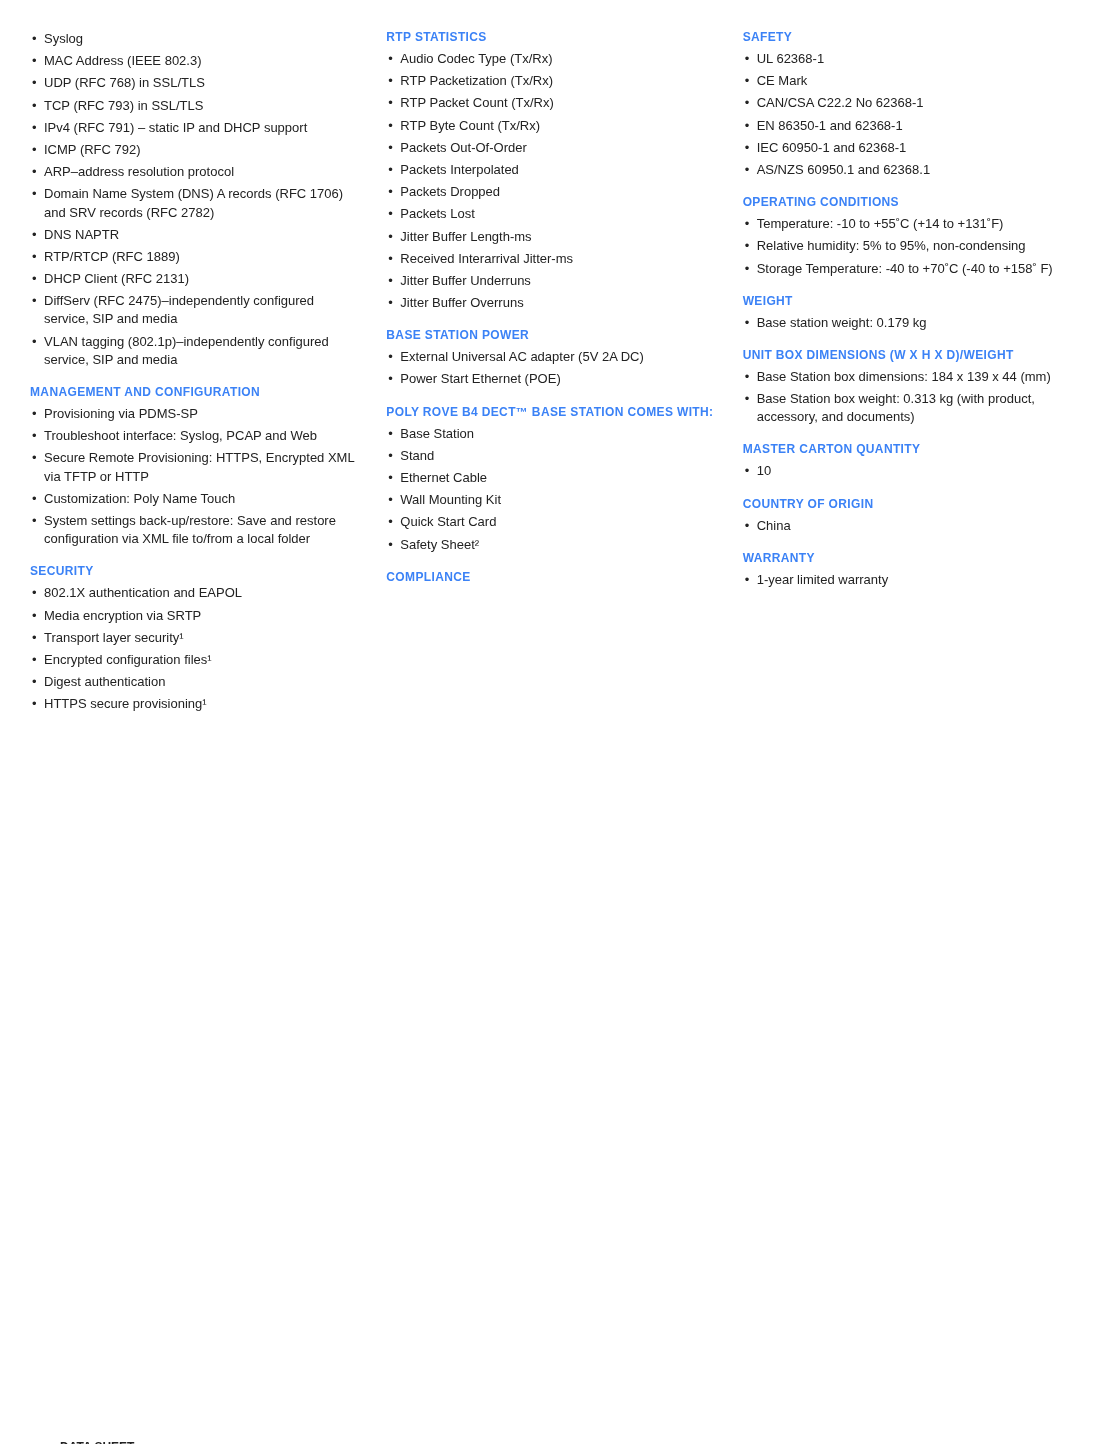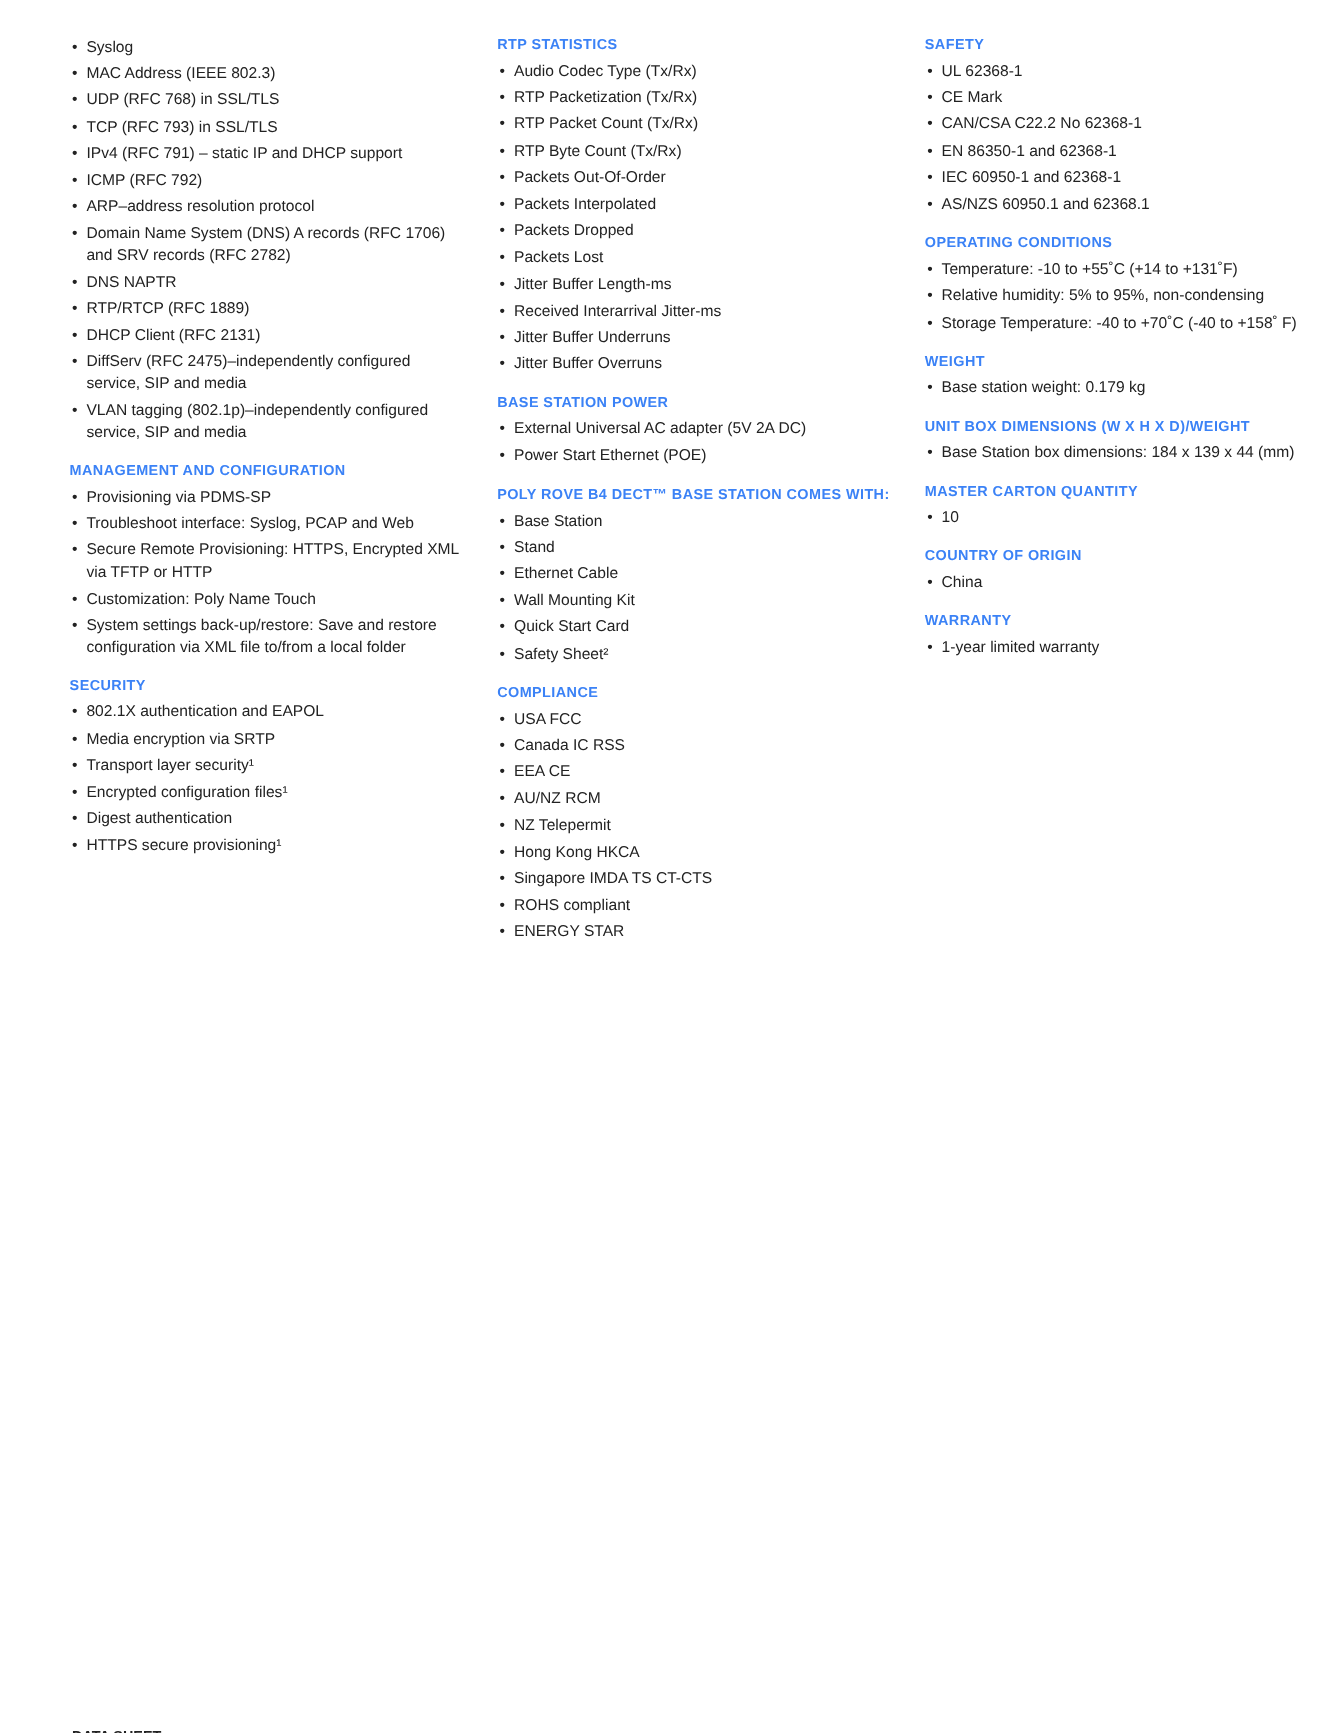--- a/index.html
+++ b/index.html
@@ -10,21 +10,20 @@
       color: #222;
       width: 1101px;
       min-height: 1444px;
       padding: 30px 30px 40px 30px;
     }
     .page-layout {
       display: grid;
       grid-template-columns: 1fr 1fr 1fr;
       gap: 0 28px;
       width: 100%;
-      margin-left: 28px;
     }
     .col { padding: 0; }
     .section-heading {
       color: #3b82f6;
       font-weight: bold;
       font-size: 12px;
       text-transform: uppercase;
       margin-bottom: 6px;
       margin-top: 16px;
       letter-spacing: 0.03em;
@@ -127,31 +126,20 @@
         <div class="section-heading">POLY ROVE B4 DECT™ BASE STATION COMES WITH:</div>
         <ul>
           <li>Base Station</li>
           <li>Stand</li>
           <li>Ethernet Cable</li>
           <li>Wall Mounting Kit</li>
           <li>Quick Start Card</li>
           <li>Safety Sheet²</li>
         </ul>
         <div class="section-heading">COMPLIANCE</div>
-        <ul>
-          <li>USA FCC</li>
-          <li>Canada IC RSS</li>
-          <li>EEA CE</li>
-          <li>AU/NZ RCM</li>
-          <li>NZ Telepermit</li>
-          <li>Hong Kong HKCA</li>
-          <li>Singapore IMDA TS CT-CTS</li>
-          <li>ROHS compliant</li>
-          <li>ENERGY STAR</li>
-        </ul>
       </div>
 
     <div class="col" id="col3-container">
         <div class="section-heading">SAFETY</div>
         <ul>
           <li>UL 62368-1</li>
           <li>CE Mark</li>
           <li>CAN/CSA C22.2 No 62368-1</li>
           <li>EN 86350-1 and 62368-1</li>
           <li>IEC 60950-1 and 62368-1</li>
@@ -163,20 +151,21 @@
           <li>Relative humidity: 5% to 95%, non-condensing</li>
           <li>Storage Temperature: -40 to +70˚C (-40 to +158˚ F)</li>
         </ul>
         <div class="section-heading">WEIGHT</div>
         <ul>
           <li>Base station weight: 0.179 kg</li>
         </ul>
         <div class="section-heading">UNIT BOX DIMENSIONS (W X H X D)/WEIGHT</div>
         <ul>
           <li>Base Station box dimensions: 184 x 139 x 44 (mm)</li>
+          <li>Base Station box weight: 0.313 kg (with product, accessory, and documents)</li>
         </ul>
         <div class="section-heading">MASTER CARTON QUANTITY</div>
         <ul>
           <li>10</li>
         </ul>
         <div class="section-heading">COUNTRY OF ORIGIN</div>
         <ul>
           <li>China</li>
         </ul>
         <div class="section-heading">WARRANTY</div>

